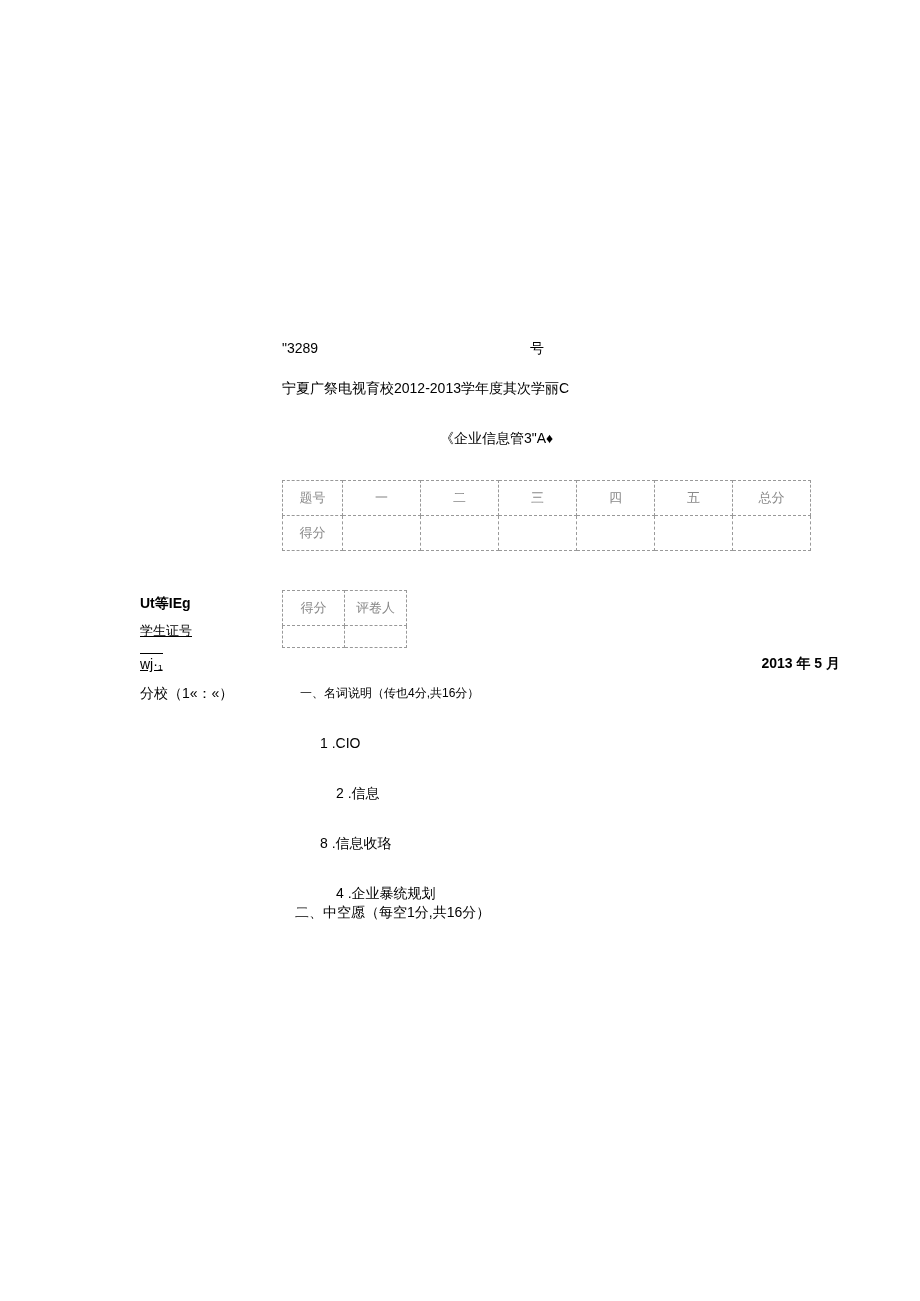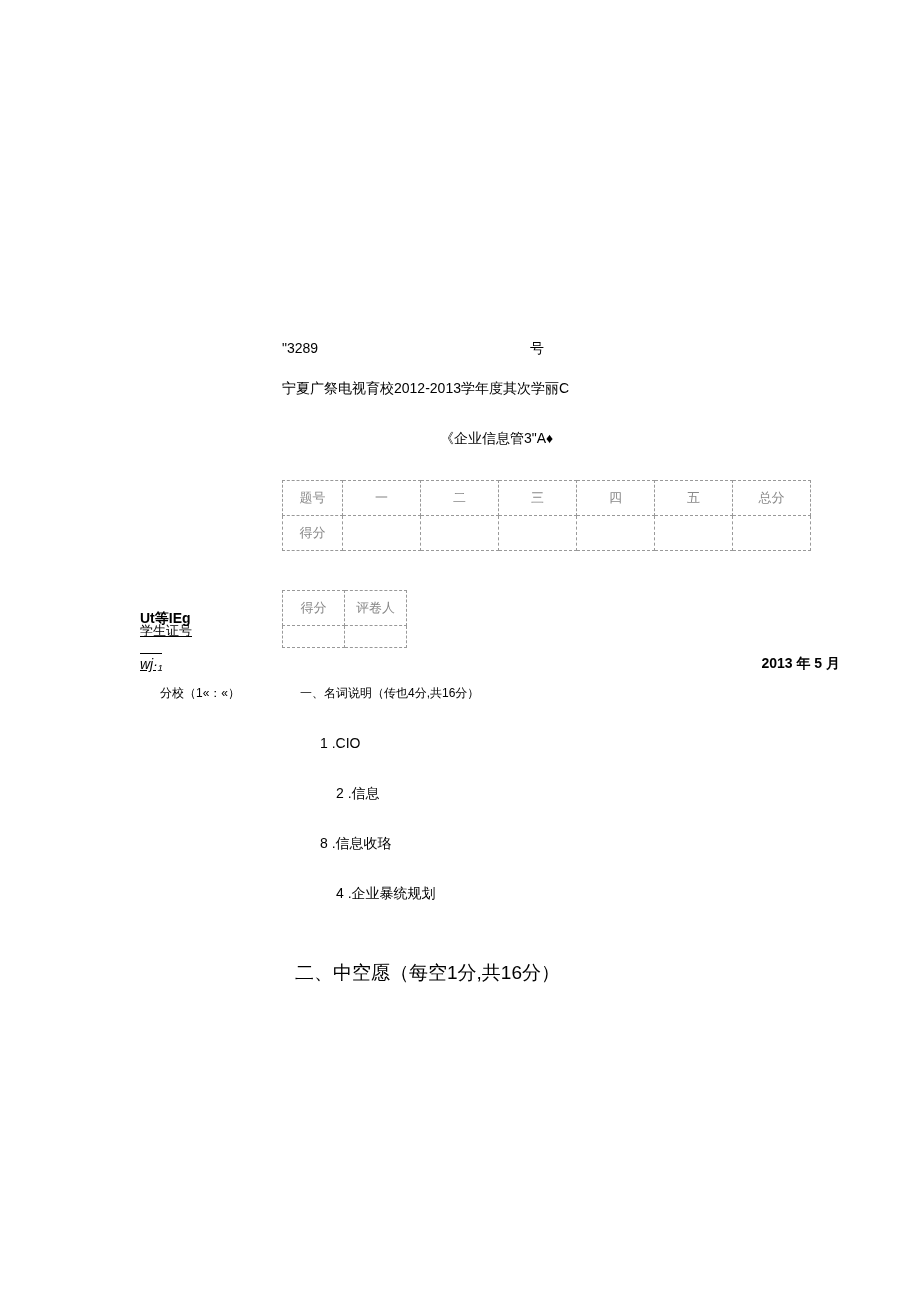--- a/index.html
+++ b/index.html
@@ -61,48 +61,46 @@
     }
     .score-table th {
       width: 78px;
     }
     .score-table td {
       height: 24px;
     }
     .sidebar-label1 {
       position: absolute;
       left: 140px;
-      top: 610px;
+      top: 595px;
       font-size: 14px;
       font-weight: bold;
     }
     .sidebar-label2 {
       position: absolute;
       left: 140px;
       top: 622px;
       font-size: 13px;
       text-decoration: underline;
       font-family: Liberation Serif, serif;
     }
     .sidebar-label3 {
       position: absolute;
       left: 140px;
       top: 653px;
       font-size: 14px;
       text-decoration: underline;
       border-top: 1px solid #000;
       padding-top: 2px;
-      font-style: italic;
     }
     .sidebar-label4 {
       position: absolute;
       left: 140px;
       top: 685px;
-      font-size: 12px;
-      margin-left: 20px;
+      font-size: 14px;
     }
     .grader-table {
       position: absolute;
       left: 282px;
       top: 590px;
       border-collapse: collapse;
       border: 1px dashed #999;
     }
     .grader-table td {
       border: 1px dashed #999;
@@ -148,22 +146,22 @@
     }
     .item-4 {
       position: absolute;
       left: 336px;
       top: 885px;
       font-size: 14px;
     }
     .section-2-title {
       position: absolute;
       left: 295px;
-      top: 960px;
-      font-size: 19px;
+      top: 904px;
+      font-size: 14px;
     }
   </style>
 </head>
 <body>
 
 <div class="exam-number">"3289</div>
 <div class="exam-hao">号</div>
 <div class="school-line">宁夏广祭电视育校2012-2013学年度其次学丽C</div>
 <div class="course-title">《企业信息管3"A♦</div>
 

